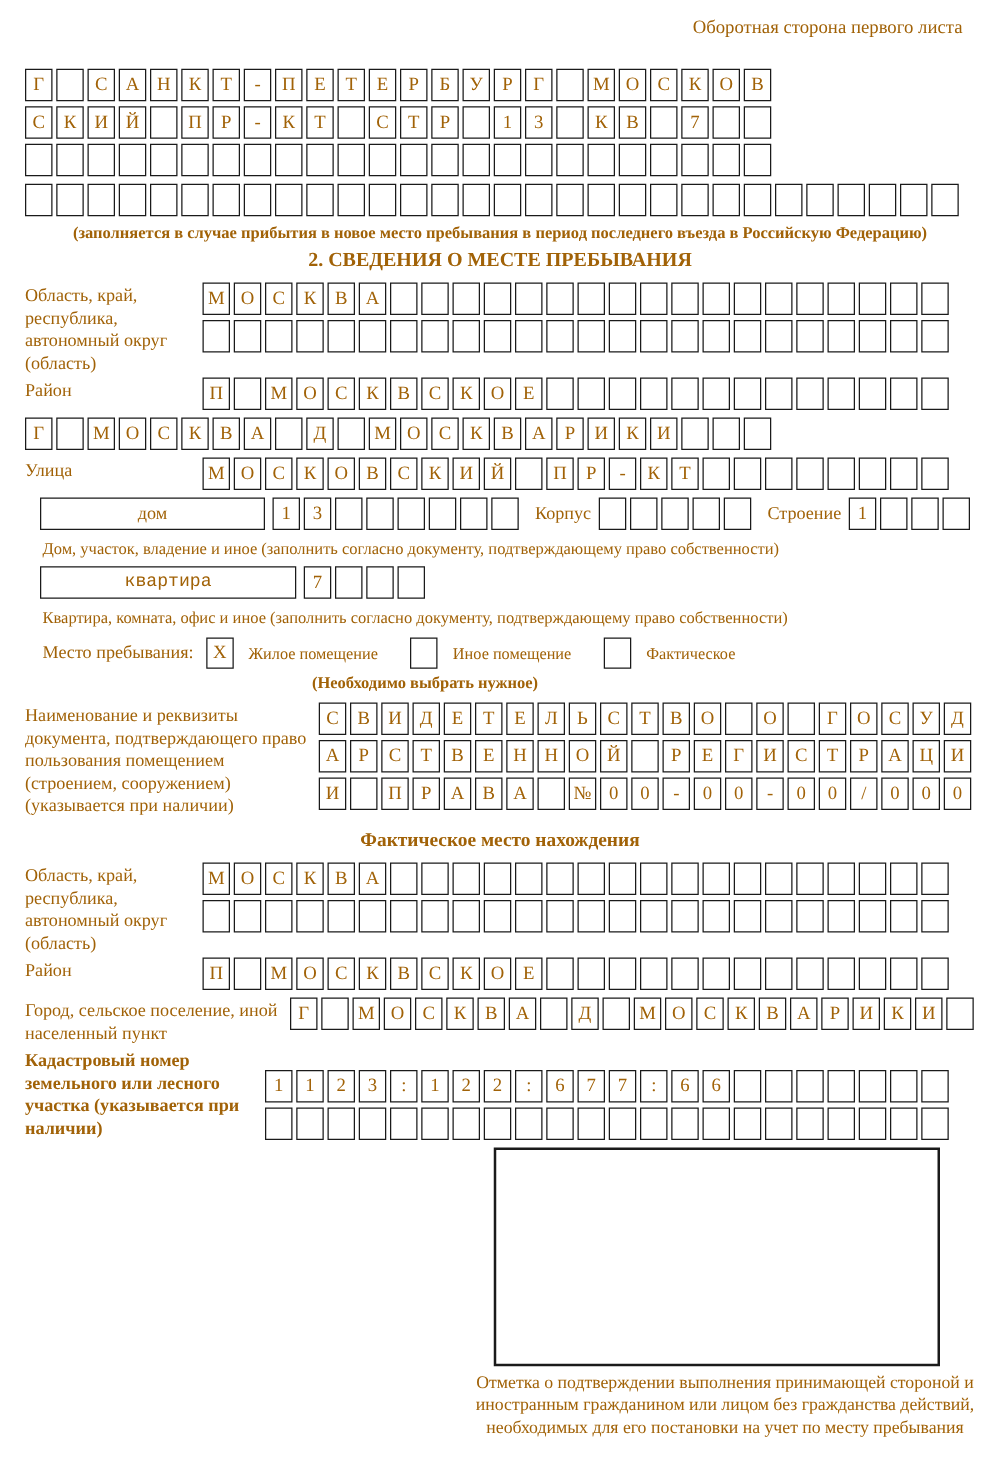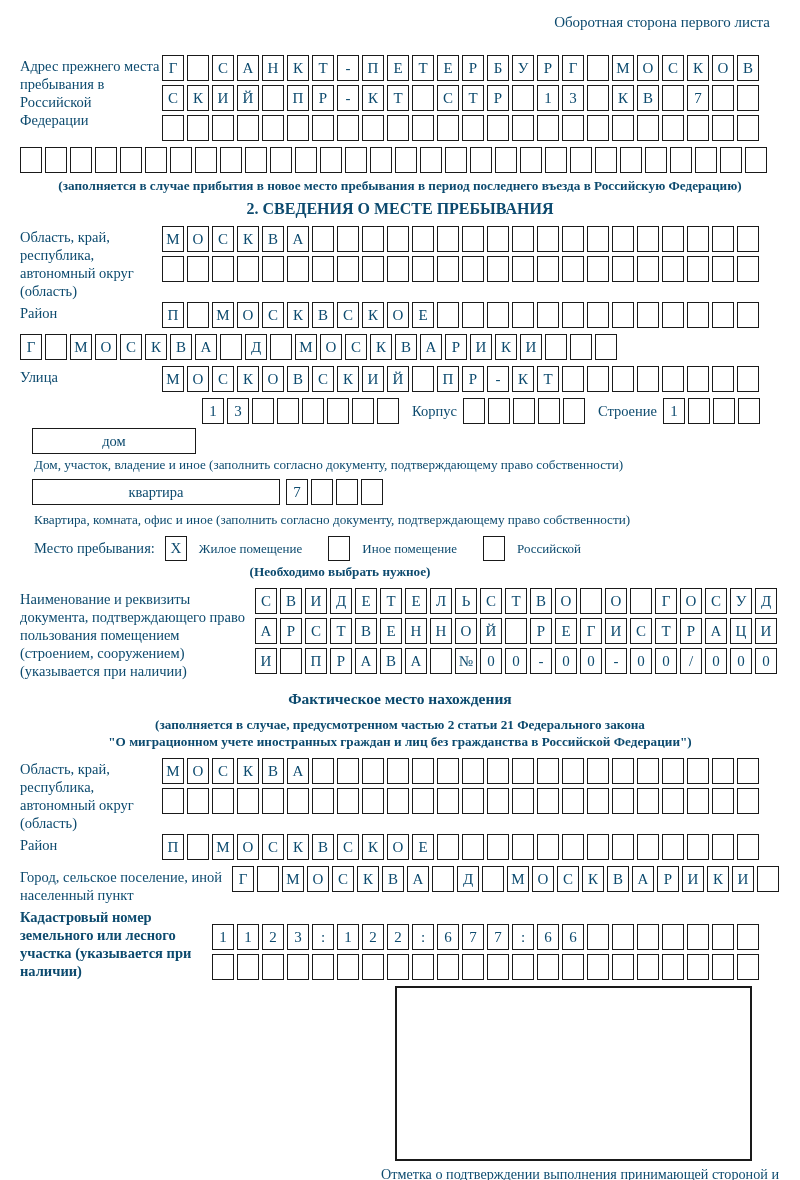--- a/index.html
+++ b/index.html
@@ -3,21 +3,21 @@
 <meta charset="utf-8">
 <style>
   html,body{margin:0;padding:0;background:#fff;}
   .page{
     position:relative;
     width:800px;height:1180px;
     margin:0 auto;
     box-sizing:border-box;
     padding:10px 20px 10px 20px;
     font-family:"Liberation Serif","DejaVu Serif",serif;
-    color:#0c4a6e;
+    color:#a16207;
     overflow:hidden;
   }
   .top-note{text-align:right;font-size:15px;margin:4px 10px 24px 0;}
   .frow{display:flex;align-items:flex-start;margin-bottom:2px;}
   .lbl{font-size:14.5px;line-height:18px;flex-shrink:0;padding-top:2px;}
   .w142{width:142px;}
   .w212{width:212px;}
   .w192{width:192px;font-weight:bold;}
   .w235{width:235px;}
   .cellcol{display:flex;flex-direction:column;}
@@ -33,22 +33,22 @@
   }
   .note{font-size:13.2px;line-height:17px;}
   .center{text-align:center;font-weight:bold;}
   .sec-heading{font-size:16px;font-weight:bold;text-align:center;margin:6px 0 8px 0;}
   .sub-heading{font-size:15.5px;font-weight:bold;text-align:center;margin:10px 0 8px 0;}
   .wide-box{
     box-sizing:border-box;border:1.5px solid #1a1a1a;height:26px;
     display:inline-flex;align-items:center;justify-content:center;
     font-size:14.5px;margin-right:6px;flex-shrink:0;
   }
-  .dom-box{width:164px;margin-left:12px;margin-top:30px;}
-  .kv-box{width:248px;margin-left:12px;}
+  .dom-box{width:180px;margin-left:12px;}
+  .kv-box{width:205px;margin-left:12px;font-family:Liberation Mono, monospace;}
   .inline-lbl{font-size:14.5px;line-height:26px;margin:0 6px 0 10px;white-space:nowrap;}
   .house-note{margin:2px 0 6px 14px;}
   .stay-row{align-items:center;margin:8px 0 2px 14px;}
   .stay-lbl{font-size:14.5px;margin-right:10px;white-space:nowrap;}
   .checkbox{
     box-sizing:border-box;width:22px;height:25px;border:1.5px solid #1a1a1a;
     display:inline-flex;align-items:center;justify-content:center;
     font-size:15px;margin-right:12px;flex-shrink:0;
   }
   .opt-lbl{font-size:13px;margin-right:26px;white-space:nowrap;}
@@ -66,21 +66,20 @@
   .mb6{margin-bottom:6px;}
 </style>
 </head>
 <body>
 
 <div class="page">
 
   <div class="top-note">Оборотная сторона первого листа</div>
 
   <div class="frow">
-    <div class="lbl w142">Адрес прежнего места пребывания в Российской Федерации</div>
     <div class="cellcol">
       <div class="cells">
           <span class="cell">Г</span>
           <span class="cell"></span>
           <span class="cell">С</span>
           <span class="cell">А</span>
           <span class="cell">Н</span>
           <span class="cell">К</span>
           <span class="cell">Т</span>
           <span class="cell">-</span>
@@ -379,21 +378,21 @@
   </div>
   <div class="note house-note">Квартира, комната, офис и иное (заполнить согласно документу, подтверждающему право собственности)</div>
 
   <div class="frow stay-row">
     <span class="stay-lbl">Место пребывания:</span>
     <span class="checkbox">X</span>
     <span class="opt-lbl">Жилое помещение</span>
     <span class="checkbox"></span>
     <span class="opt-lbl">Иное помещение</span>
     <span class="checkbox"></span>
-    <span class="opt-lbl">Российской</span>
+    <span class="opt-lbl">Фактическое</span>
   </div>
   <div class="note center choose-note">(Необходимо выбрать нужное)</div>
 
   <div class="frow">
     <div class="lbl w235">Наименование и реквизиты документа, подтверждающего право пользования помещением (строением, сооружением) (указывается при наличии)</div>
     <div class="cellcol">
       <div class="cells">
           <span class="cell">С</span>
           <span class="cell">В</span>
           <span class="cell">И</span>
@@ -459,24 +458,20 @@
           <span class="cell">0</span>
           <span class="cell">/</span>
           <span class="cell">0</span>
           <span class="cell">0</span>
           <span class="cell">0</span>
         </div>
     </div>
   </div>
 
   <div class="sub-heading">Фактическое место нахождения</div>
-  <div class="fact-notes">
-    <div class="note center">(заполняется в случае, предусмотренном частью 2 статьи 21 Федерального закона</div>
-    <div class="note center">"О миграционном учете иностранных граждан и лиц без гражданства в Российской Федерации")</div>
-  </div>
 
   <div class="frow">
     <div class="lbl w142">Область, край, республика, автономный округ (область)</div>
     <div class="cellcol">
       <div class="cells">
           <span class="cell">М</span>
           <span class="cell">О</span>
           <span class="cell">С</span>
           <span class="cell">К</span>
           <span class="cell">В</span>

